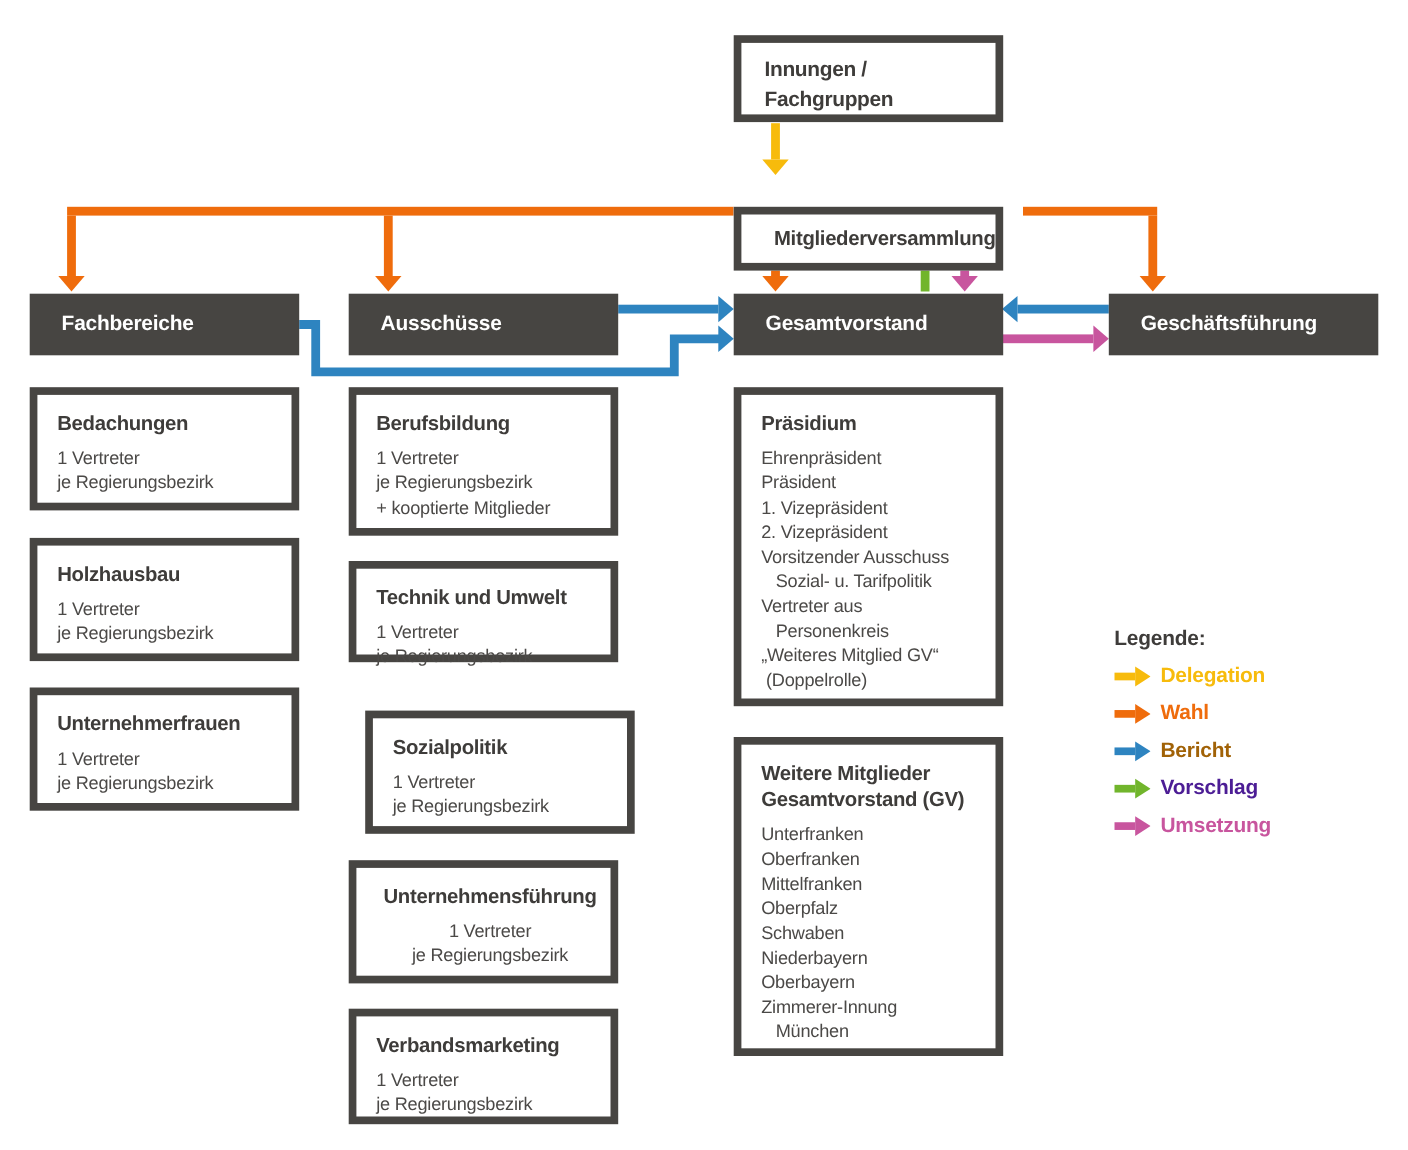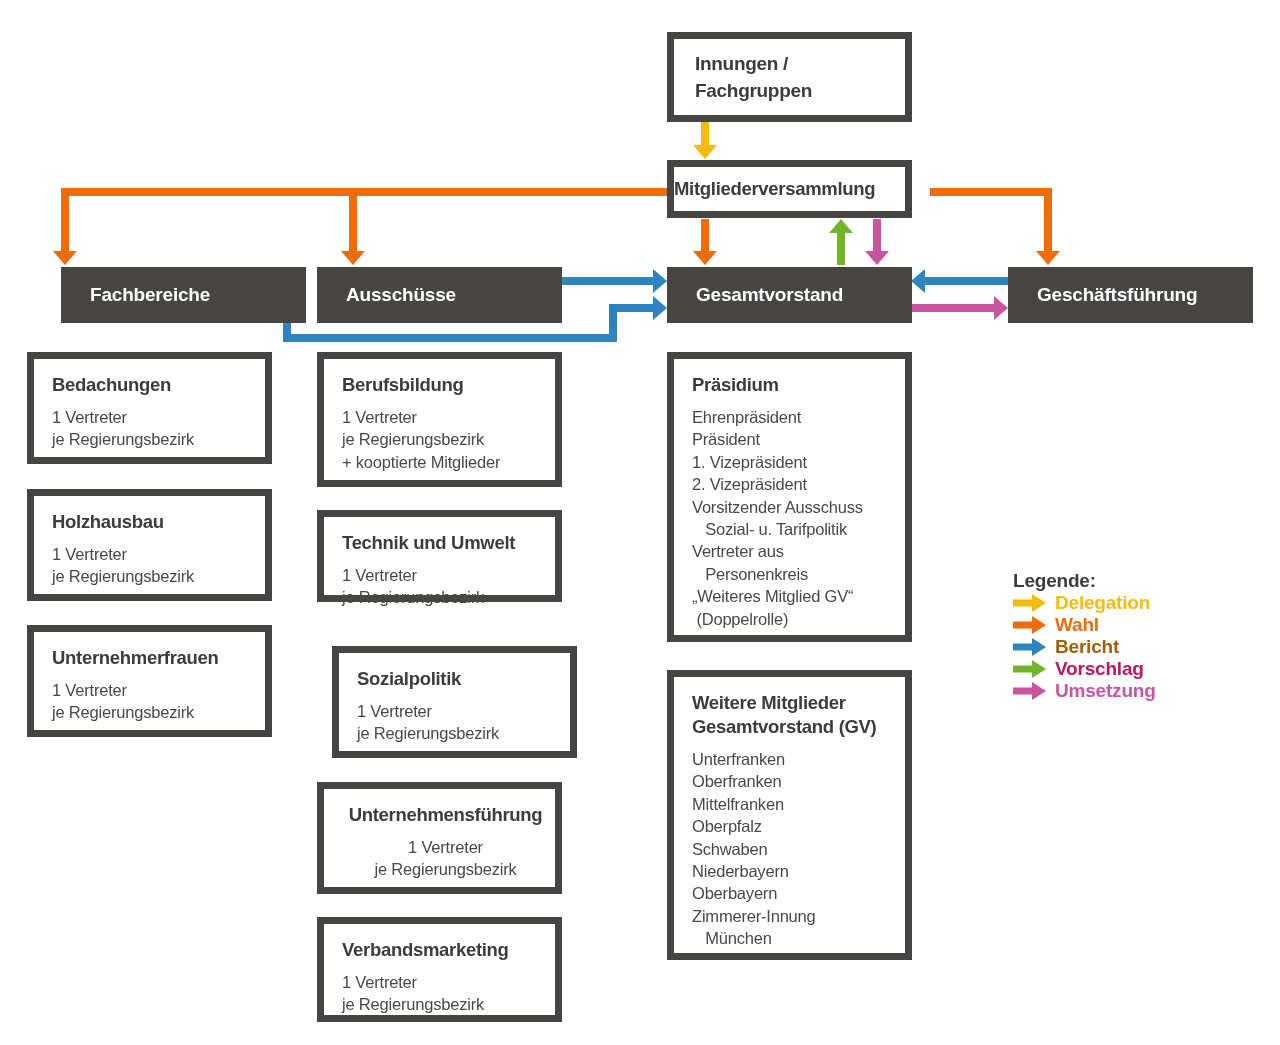--- a/index.html
+++ b/index.html
@@ -11,29 +11,29 @@
   .hdr { position:absolute; box-sizing:border-box; background:#474542; color:#ffffff;
          display:flex; align-items:center; padding-left:29px;
          font-size:19px; font-weight:bold; letter-spacing:-0.2px; }
   .pad { padding:14px 6px 0 18px; }
 
   .box-title { font-size:18.5px; font-weight:bold; color:#3E3C3A; letter-spacing:-0.3px; line-height:24px; }
   .box-body  { margin-top:9px; font-size:16.5px; color:#4B4947; line-height:22.4px;
                white-space:pre-wrap; letter-spacing:-0.2px; }
 
   .vcenter { display:flex; align-items:center; }
-  .hcenter { justify-content:flex-start; }
+  .hcenter { justify-content:flex-end;margin-top:28px; }
   .bold-label { font-size:18.5px; font-weight:bold; color:#3E3C3A; letter-spacing:-0.3px; }
 
   .legend { position:absolute; left:1013px; top:570px; }
   .legend-title { font-size:19px; font-weight:bold; color:#3E3C3A; letter-spacing:-0.2px; }
-  .legend-row { display:flex; align-items:center; gap:9px; }
+  .legend-row { display:flex; align-items:center; margin-top:12px; gap:9px; }
   .legend-label { font-size:19px; font-weight:bold; letter-spacing:-0.2px; }
   .lg0 { color:#F7BB0C; } .lg1 { color:#EF6C0C; } .lg2 { color:#a16207; }
-  .lg3 { color:#be185d; } .lg4 { color:#C8559E; }
+  .lg3 { color:#4c1d95; } .lg4 { color:#C8559E; }
 </style>
 </head>
 <body>
 
 <div class="canvas">
 
   <svg class="arrows" width="1280" height="1045" viewBox="0 0 1280 1045">
 
     <g fill="#F7BB0C">
       <rect x="701" y="112" width="8" height="33"></rect>
@@ -68,29 +68,29 @@
     <g fill="#2E84C0">
       <rect x="562" y="277" width="91" height="8"></rect>
       <polygon points="653,269 653,293 667,281"></polygon>
       <path d="M272,295 L287,295 L287,338 L613,338 L613,308 L654,308" fill="none" stroke="#2E84C0" stroke-width="8"></path>
       <polygon points="653,296 653,320 667,308"></polygon>
       <rect x="925" y="277" width="83" height="8"></rect>
       <polygon points="925,269 925,293 911,281"></polygon>
     </g>
   </svg>
 
-  <div class="box" style="left:667px; top:32px; width:245px; height:90px; padding:11px 6px 0 21px;">
+  <div class="box" style="left:667px; top:32px; width:245px; height:79px; padding:11px 6px 0 21px;">
     <div class="box-title" style="font-size:19px; line-height:27px; max-width:200px;">Innungen / Fachgruppen</div>
   </div>
 
   <div class="box vcenter hcenter" style="left:667px; top:160px; width:245px; height:58px;">
     <div class="bold-label">Mitgliederversammlung</div>
   </div>
 
-  <div class="hdr" style="left:27px; top:267px; width:245px; height:56px;margin-left:34px;">
+  <div class="hdr" style="left:27px; top:267px; width:245px; height:56px;">
     <span>Fachbereiche</span>
   </div>
   <div class="hdr" style="left:317px; top:267px; width:245px; height:56px;">
     <span>Ausschüsse</span>
   </div>
   <div class="hdr" style="left:667px; top:267px; width:245px; height:56px;">
     <span>Gesamtvorstand</span>
   </div>
   <div class="hdr" style="left:1008px; top:267px; width:245px; height:56px;">
     <span>Geschäftsführung</span>

